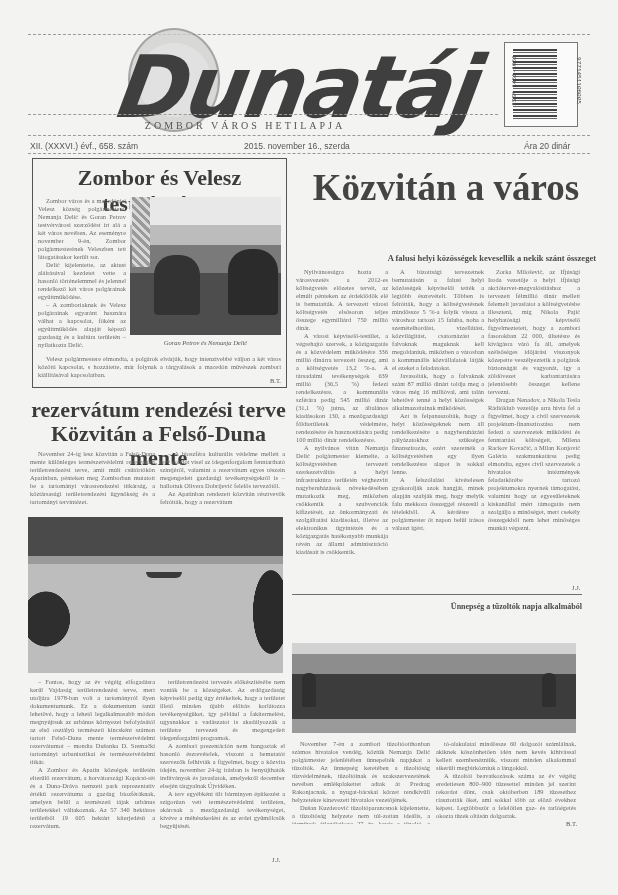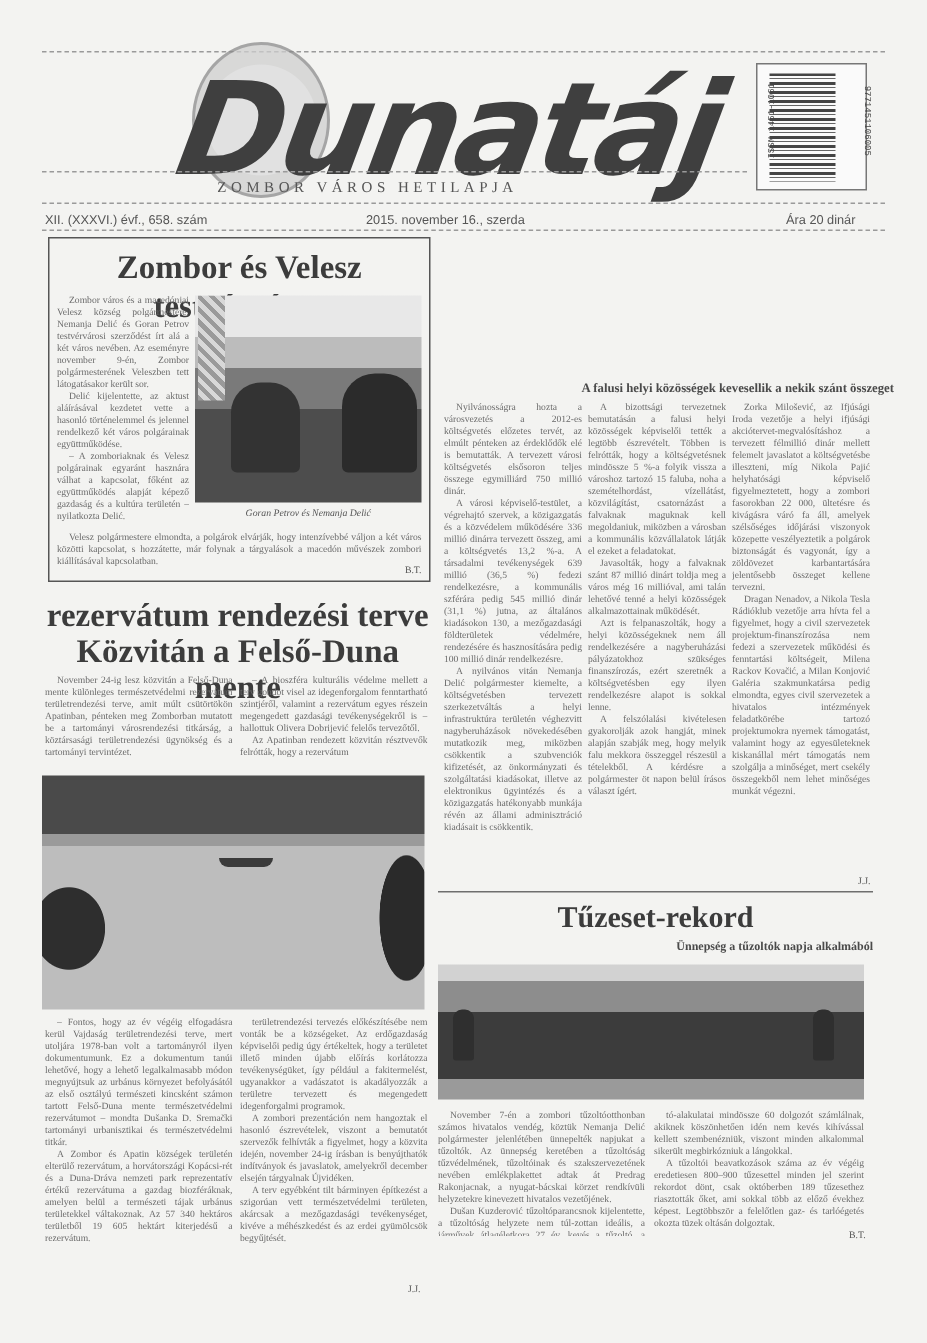--- a/index.html
+++ b/index.html
@@ -129,20 +129,21 @@
   <p>A Zombor és Apatin községek területén elterülő rezervátum, a horvátországi Kopácsi-rét és a Duna-Dráva nemzeti park reprezentatív értékű rezervátuma a gazdag biozféráknak, amelyen belül a természeti tájak urbánus területekkel váltakoznak. Az 57 340 hektáros területből 19 605 hektárt kiterjedésű a rezervátum.</p>
 </div>
 <div class="col" style="left:160px;top:678px;width:125px;height:184px;">
   <p>területrendezési tervezés előkészítésébe nem vonták be a községeket. Az erdőgazdaság képviselői pedig úgy értékeltek, hogy a területet illető minden újabb előírás korlátozza tevékenységüket, így például a fakitermelést, ugyanakkor a vadászatot is akadályozzák a területre tervezett és megengedett idegenforgalmi programok.</p>
   <p>A zombori prezentáción nem hangoztak el hasonló észrevételek, viszont a bemutatót szervezők felhívták a figyelmet, hogy a közvita idején, november 24-ig írásban is benyújthatók indítványok és javaslatok, amelyekről december elsején tárgyalnak Újvidéken.</p>
   <p>A terv egyébként tilt bárminyen építkezést a szigorúan vett természetvédelmi területen, akárcsak a mezőgazdasági tevékenységet, kivéve a méhészkedést és az erdei gyümölcsök begyűjtését.</p>
 </div>
 <div class="sig" style="left:272px;top:856px;">J.J.</div>
 
 <div style="position:absolute;left:296px;top:168px;width:300px;">
+  <h1 class="h-main">Közvitán a város</h1>
 </div>
 <div class="abs deck" style="left:296px;top:253px;width:300px;">A falusi helyi közösségek kevesellik a nekik szánt összeget</div>
 <div class="col" style="left:296px;top:268px;width:92px;height:318px;">
   <p>Nyilvánosságra hozta a városvezetés a 2012-es költségvetés előzetes tervét, az elmúlt pénteken az érdeklődők elé is bemutatták. A tervezett városi költségvetés elsősoron teljes összege egymilliárd 750 millió dinár.</p>
   <p>A városi képviselő-testület, a végrehajtó szervek, a közigazgatás és a közvédelem működésére 336 millió dinárra tervezett összeg, ami a költségvetés 13,2 %-a. A társadalmi tevékenységek 639 millió (36,5 %) fedezi rendelkezésre, a kommunális szférára pedig 545 millió dinár (31,1 %) jutna, az általános kiadásokon 130, a mezőgazdasági földterületek védelmére, rendezésére és hasznosítására pedig 100 millió dinár rendelkezésre.</p>
   <p>A nyilvános vitán Nemanja Delić polgármester kiemelte, a költségvetésben tervezett szerkezetváltás a helyi infrastruktúra területén véghezvitt nagyberuházások növekedésében mutatkozik meg, miközben csökkentik a szubvenciók kifizetését, az önkormányzati és szolgáltatási kiadásokat, illetve az elektronikus ügyintézés és a közigazgatás hatékonyabb munkája révén az állami adminisztráció kiadásait is csökkentik.</p>
 </div>
 <div class="col" style="left:392px;top:268px;width:92px;height:318px;">
   <p>A bizottsági tervezetnek bemutatásán a falusi helyi közösségek képviselői tették a legtöbb észrevételt. Többen is felrótták, hogy a költségvetésnek mindössze 5 %-a folyik vissza a városhoz tartozó 15 faluba, noha a szemételhordást, vízellátást, közvilágítást, csatornázást a falvaknak maguknak kell megoldaniuk, miközben a városban a kommunális közvállalatok látják el ezeket a feladatokat.</p>
   <p>Javasolták, hogy a falvaknak szánt 87 millió dinárt toldja meg a város még 16 millióval, ami talán lehetővé tenné a helyi közösségek alkalmazottainak működését.</p>
@@ -150,21 +151,20 @@
   <p>A felszólalási kivételesen gyakorolják azok hangját, minek alapján szabják meg, hogy melyik falu mekkora összeggel részesül a tételekből. A kérdésre a polgármester öt napon belül írásos választ ígért.</p>
 </div>
 <div class="col" style="left:488px;top:268px;width:92px;height:318px;">
   <p>Zorka Milošević, az Ifjúsági Iroda vezetője a helyi ifjúsági akciótervet-megvalósításhoz a tervezett félmillió dinár mellett felemelt javaslatot a költségvetésbe illeszteni, míg Nikola Pajić helyhatósági képviselő figyelmeztetett, hogy a zombori fasorokban 22 000, ültetésre és kivágásra váró fa áll, amelyek szélsőséges időjárási viszonyok közepette veszélyeztetik a polgárok biztonságát és vagyonát, így a zöldövezet karbantartására jelentősebb összeget kellene tervezni.</p>
   <p>Dragan Nenadov, a Nikola Tesla Rádióklub vezetője arra hívta fel a figyelmet, hogy a civil szervezetek projektum-finanszírozása nem fedezi a szervezetek működési és fenntartási költségeit, Milena Rackov Kovačić, a Milan Konjović Galéria szakmunkatársa pedig elmondta, egyes civil szervezetek a hivatalos intézmények feladatkörébe tartozó projektumokra nyernek támogatást, valamint hogy az egyesületeknek kiskanállal mért támogatás nem szolgálja a minőséget, mert csekély összegekből nem lehet minőséges munkát végezni.</p>
 </div>
 <div class="sig" style="left:572px;top:584px;">J.J.</div>
 <div class="solid" style="left:292px;width:290px;top:594px;"></div>
 
 <div class="abs" style="left:292px;top:600px;width:290px;">
-  <h2 class="h-fire">Tűzeset-rekord</h2>
   <div class="deck" style="margin-top:2px;font-size:8px;">Ünnepség a tűzoltók napja alkalmából</div>
 </div>
 <div class="photo ph-fire" style="left:292px;top:643px;width:284px;height:90px;">
   <div class="person" style="left:10px;top:30px;"></div>
   <div class="person" style="left:250px;top:30px;"></div>
 </div>
 <div class="col" style="left:292px;top:740px;width:138px;height:84px;">
   <p>November 7-én a zombori tűzoltóotthonban számos hivatalos vendég, köztük Nemanja Delić polgármester jelenlétében ünnepelték napjukat a tűzoltók. Az ünnepség keretében a tűzoltóság tűzvédelmének, tűzoltóinak és szakszervezetének nevében emlékplakettet adtak át Predrag Rakonjacnak, a nyugat-bácskai körzet rendkívüli helyzetekre kinevezett hivatalos vezetőjének.</p>
   <p>Dušan Kuzderović tűzoltóparancsnok kijelentette, a tűzoltóság helyzete nem túl-zottan ideális, a járművek átlagéletkora 27 év, kevés a tűzoltó, a nyugat-bácskai körzet tűzol-</p>
 </div>

